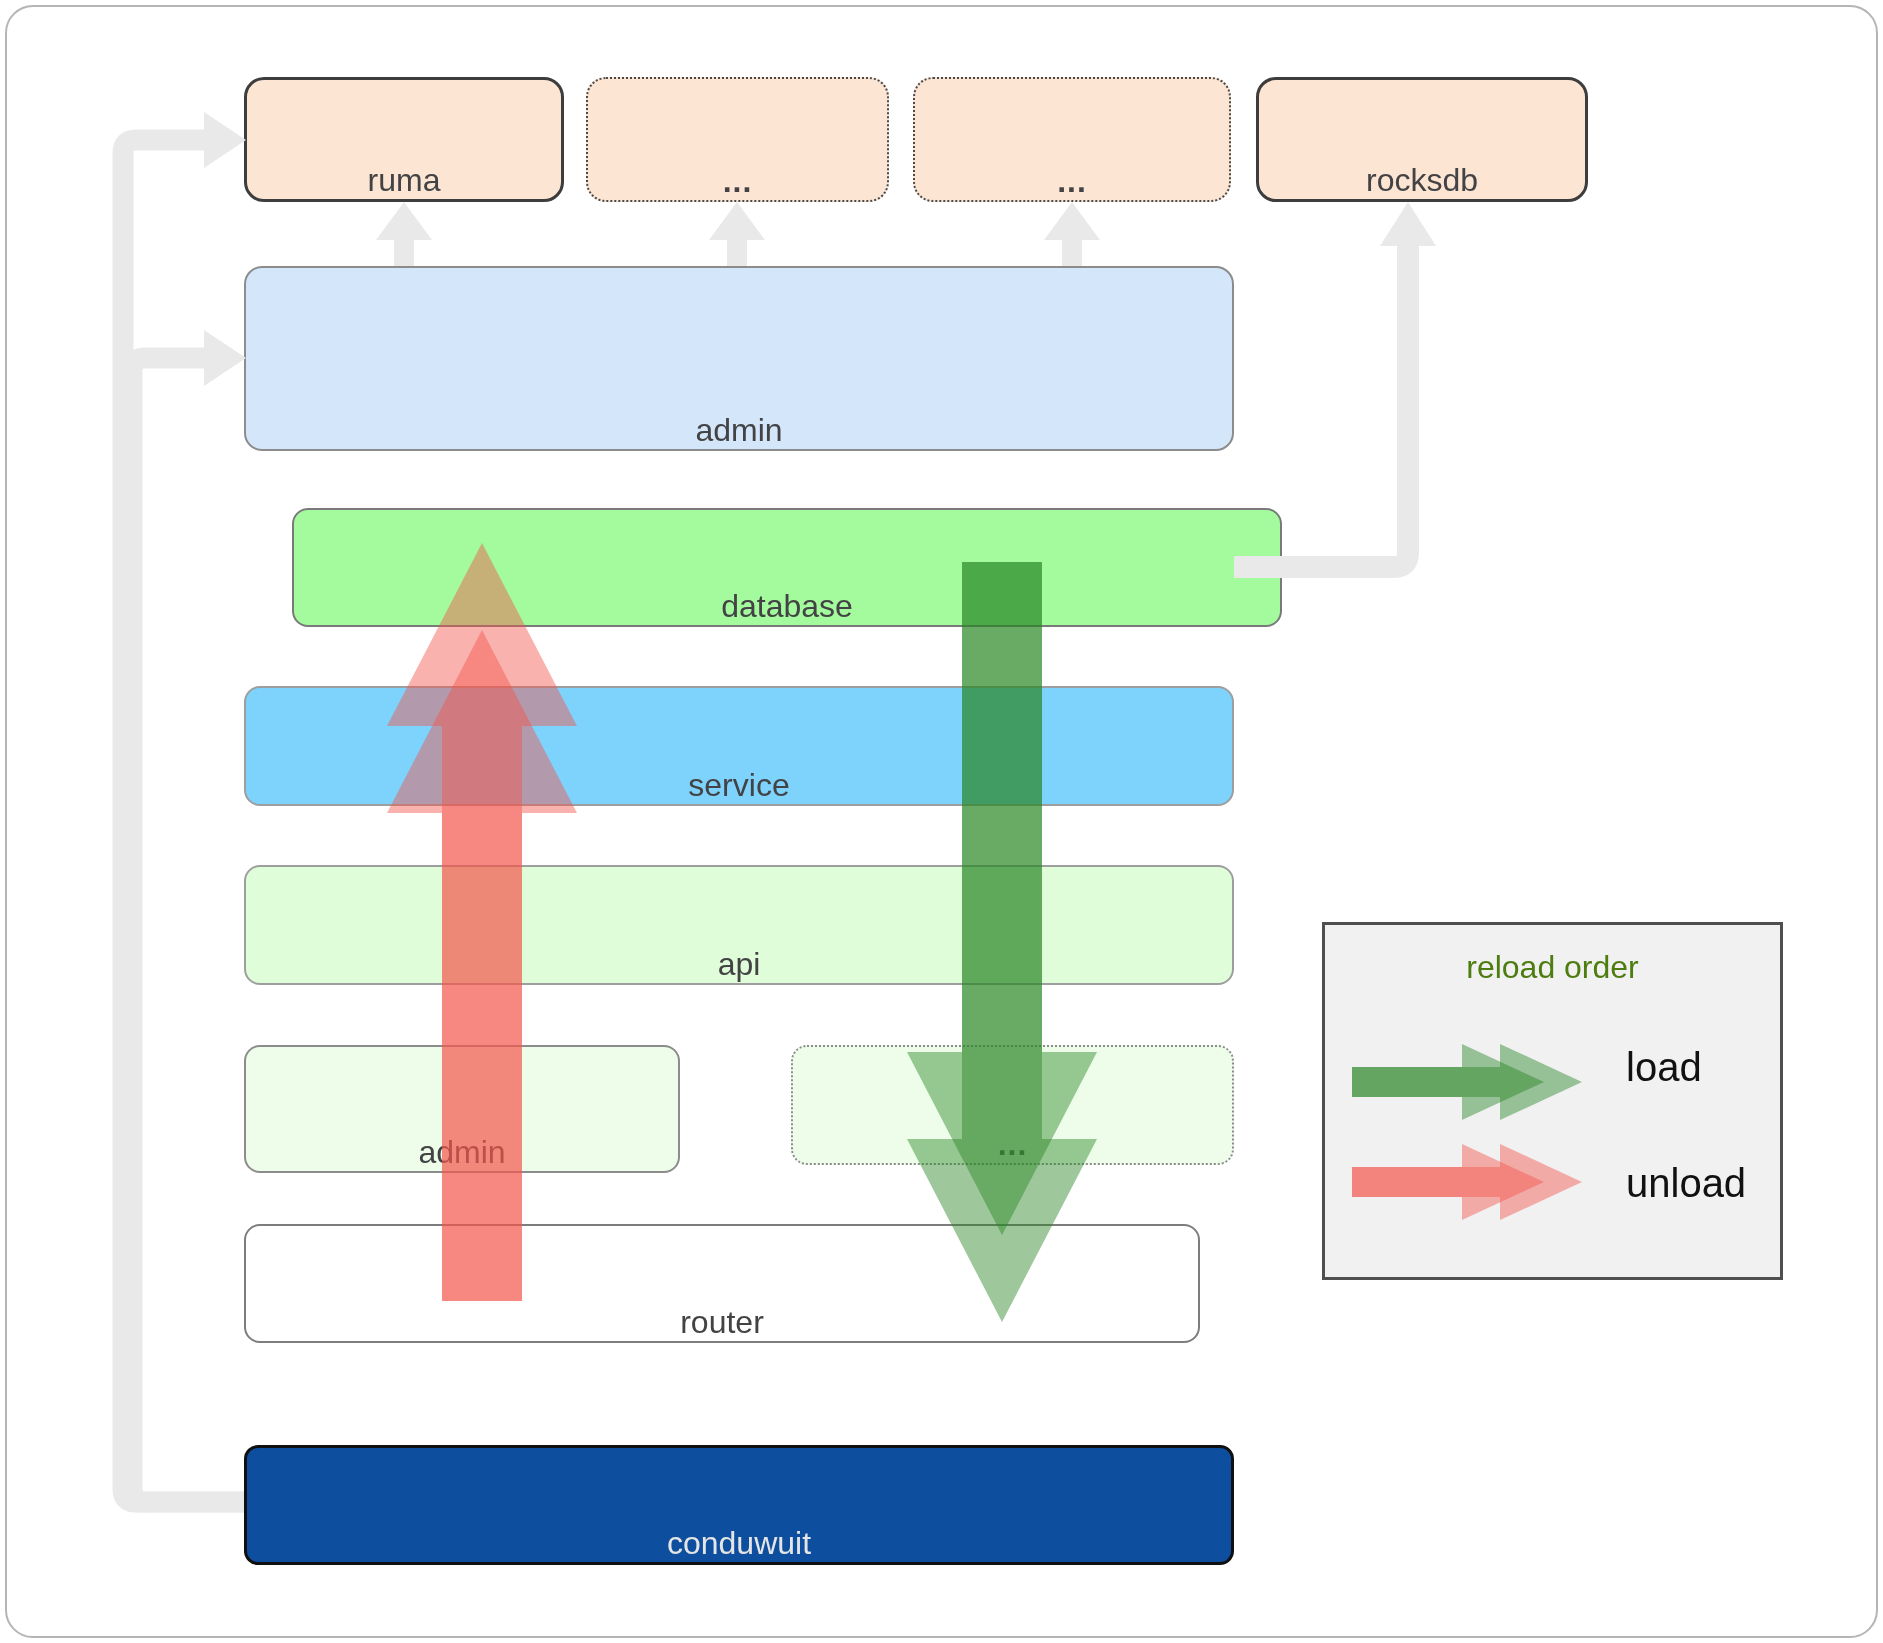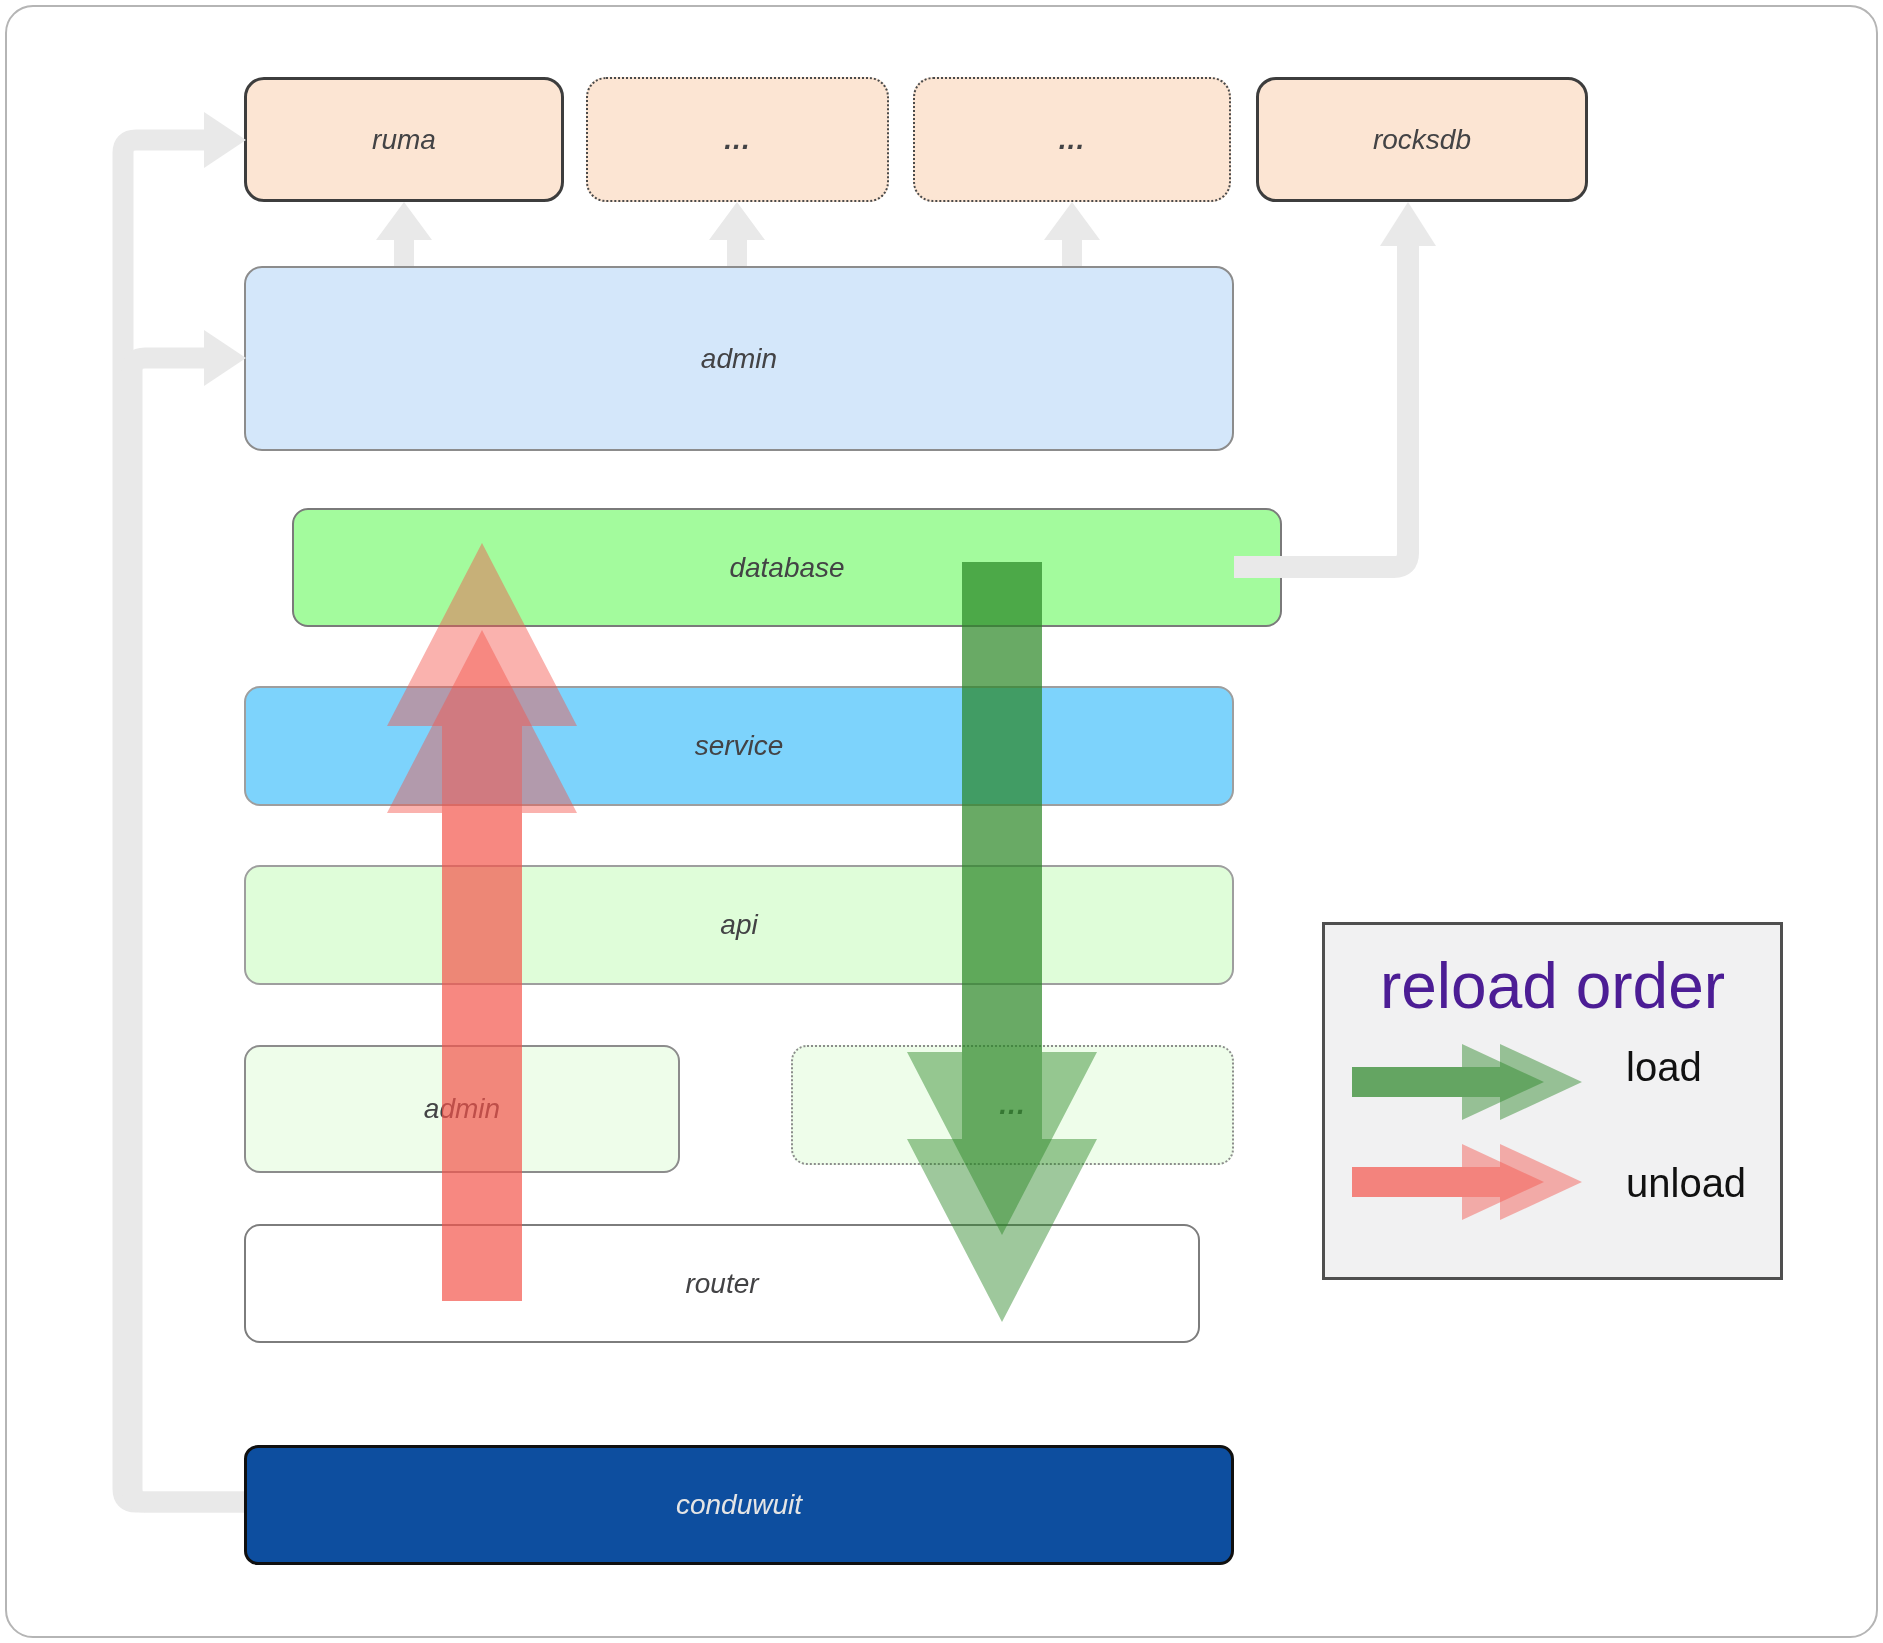--- a/index.html
+++ b/index.html
@@ -9,22 +9,22 @@
     background:#ffffff;
     font-family:"Liberation Sans", sans-serif;
     overflow:hidden;
   }
   .frame{
     position:absolute;left:5px;top:5px;width:1873px;height:1633px;
     border:2px solid #b5b5b5;border-radius:28px;box-sizing:border-box;
   }
   .box{
     position:absolute;box-sizing:border-box;
-    display:flex;align-items:center;justify-content:center;
-    font-size:28px;color:#434345;font-style:italic;
+    display:flex;align-items:flex-end;justify-content:center;
+    font-size:32px;color:#434345;
   }
   
   .b-ruma   {left:244px;top:77px;width:320px;height:125px;background:#fce5d3;border:3px solid #3d3d3d;border-radius:20px;}
   .b-ext1   {left:586px;top:77px;width:303px;height:125px;background:#fce5d3;border:2px dotted #4a4a4a;border-radius:20px;}
   .b-ext2   {left:913px;top:77px;width:318px;height:125px;background:#fce5d3;border:2px dotted #4a4a4a;border-radius:20px;}
   .b-rocksdb{left:1256px;top:77px;width:332px;height:125px;background:#fce5d3;border:3px solid #3d3d3d;border-radius:20px;}
   
   .b-core    {left:244px;top:266px;width:990px;height:185px;background:#d4e7fa;border:2px solid #8c8c8c;border-radius:18px;}
   .b-database{left:244px;top:508px;width:990px;height:119px;background:#a3fb9d;border:2px solid #7a7a7a;border-radius:16px;margin-left:48px;}
   .b-service {left:244px;top:686px;width:990px;height:120px;background:#7dd3fc;border:2px solid #9e9e9e;border-radius:16px;}
@@ -34,21 +34,21 @@
   .b-router  {left:244px;top:1224px;width:956px;height:119px;background:#ffffff;border:2px solid #7d7d7d;border-radius:16px;}
   .b-conduwuit{left:244px;top:1445px;width:990px;height:120px;background:#0d4e9f;border:3px solid #101010;border-radius:14px;color:#e5e5e5;}
   .dots{letter-spacing:1px;font-weight:700;}
   
   .legend{
     position:absolute;left:1322px;top:922px;width:461px;height:358px;
     background:#f1f1f2;border:3px solid #4f4f4f;box-sizing:border-box;
   }
   .legend-title{
     position:absolute;left:0;top:24px;width:100%;
-    text-align:center;font-size:64px;color:#4c1d95;
+    text-align:center;font-size:32px;color:#4d7c0f;
   }
   .legend-label{
     position:absolute;font-size:40px;color:#111111;
   }
   .legend-label.load  {left:301px;top:120px;}
   .legend-label.unload{left:301px;top:236px;}
   .overlay{
     position:absolute;left:0;top:0;width:1883px;height:1643px;
     pointer-events:none;
   }

